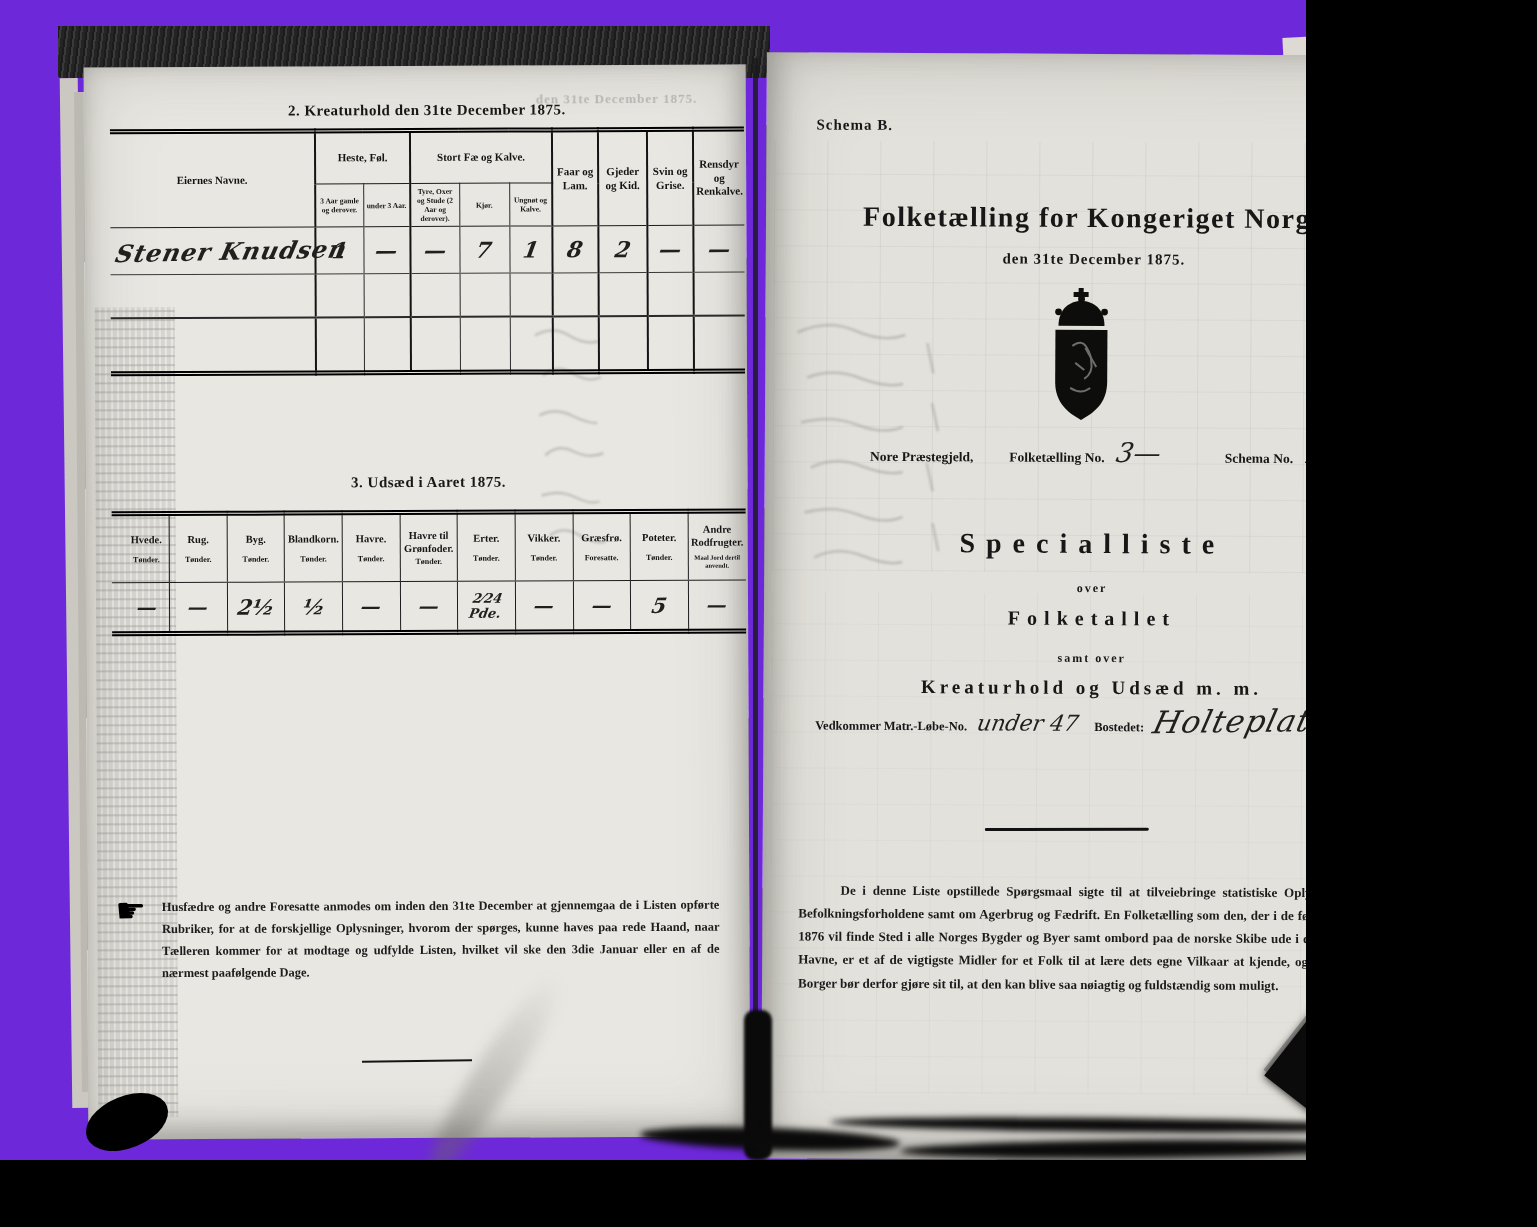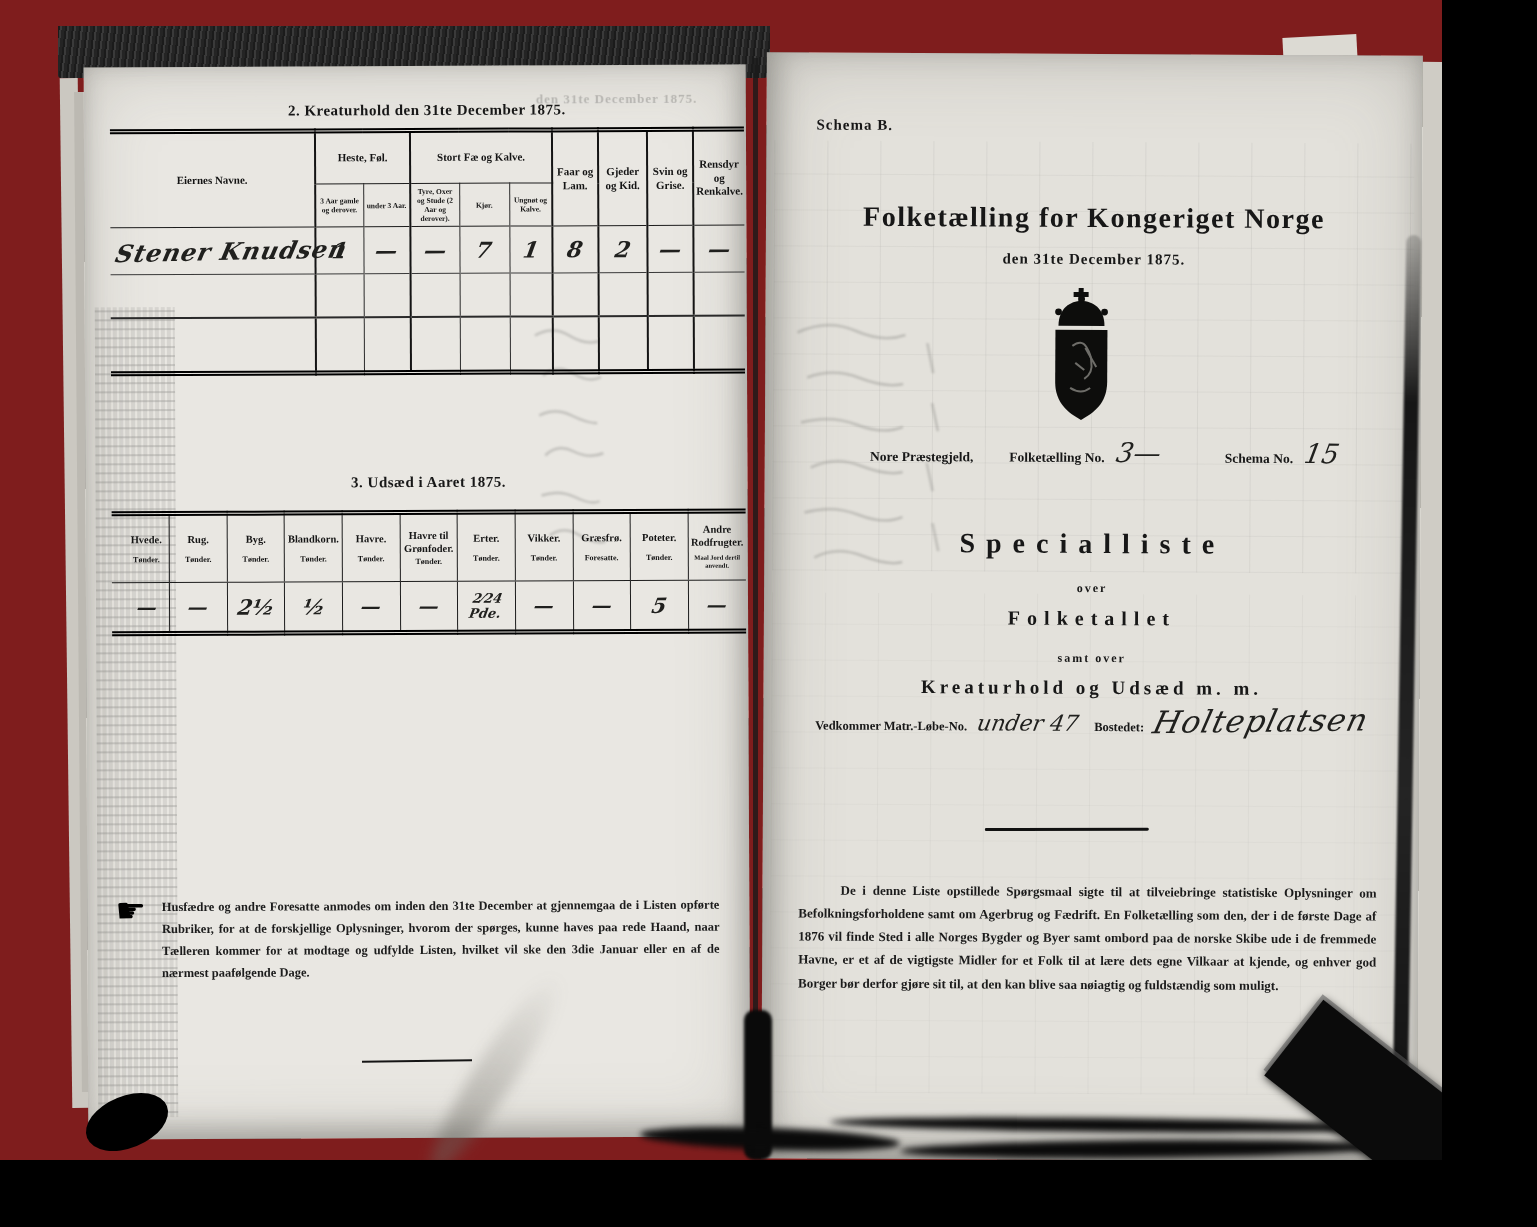--- a/index.html
+++ b/index.html
@@ -1,16 +1,16 @@
 <!DOCTYPE html>
 <html><head>
 <meta charset="utf-8">
 <style>
   html,body{margin:0;padding:0;background:#000;}
-  #canvas{position:relative;width:1442px;height:1227px;background:#7f1d1d;overflow:hidden;
+  #canvas{position:relative;width:1306px;height:1227px;background:#6d28d9;overflow:hidden;
           font-family:"Liberation Serif",serif;color:#141414;}
 
   
   .top-grain{position:absolute;left:58px;top:26px;width:712px;height:52px;background:#282828;
     background-image:repeating-linear-gradient(97deg,#1b1b1b 0 2px,#3a3a3a 2px 4px,#242424 4px 7px),
                      repeating-linear-gradient(4deg,rgba(120,120,120,.35) 0 1px,transparent 1px 4px);
     border-radius:0 0 6px 3px;}
   .edge-strip{position:absolute;background:#cfccc5;}
   .page{position:absolute;}
   #left-page{left:86px;top:66px;width:662px;height:1072px;background:#e9e7e2;transform:rotate(-0.25deg);

